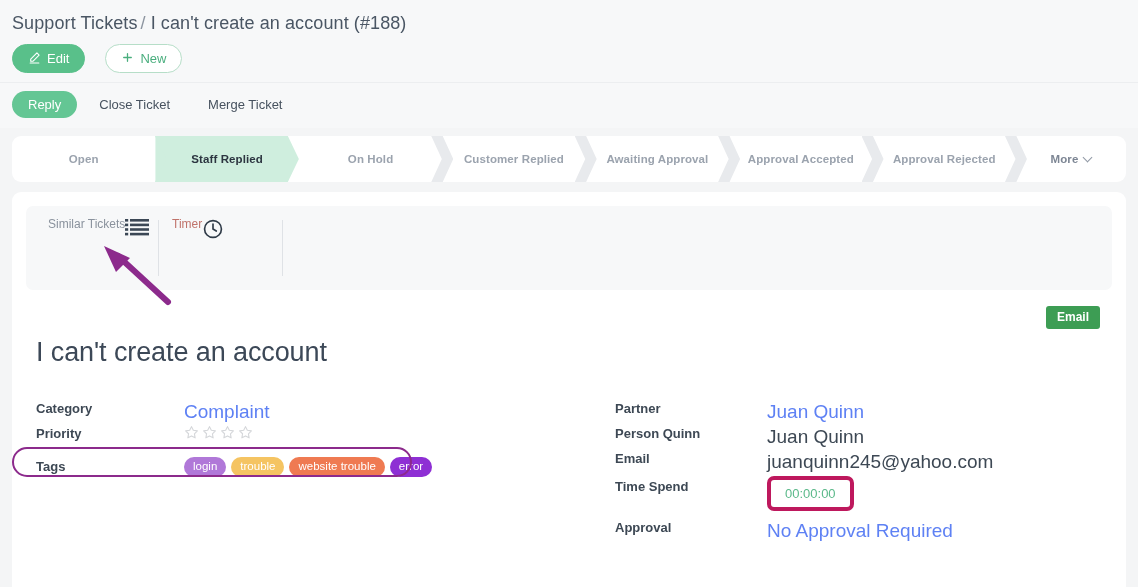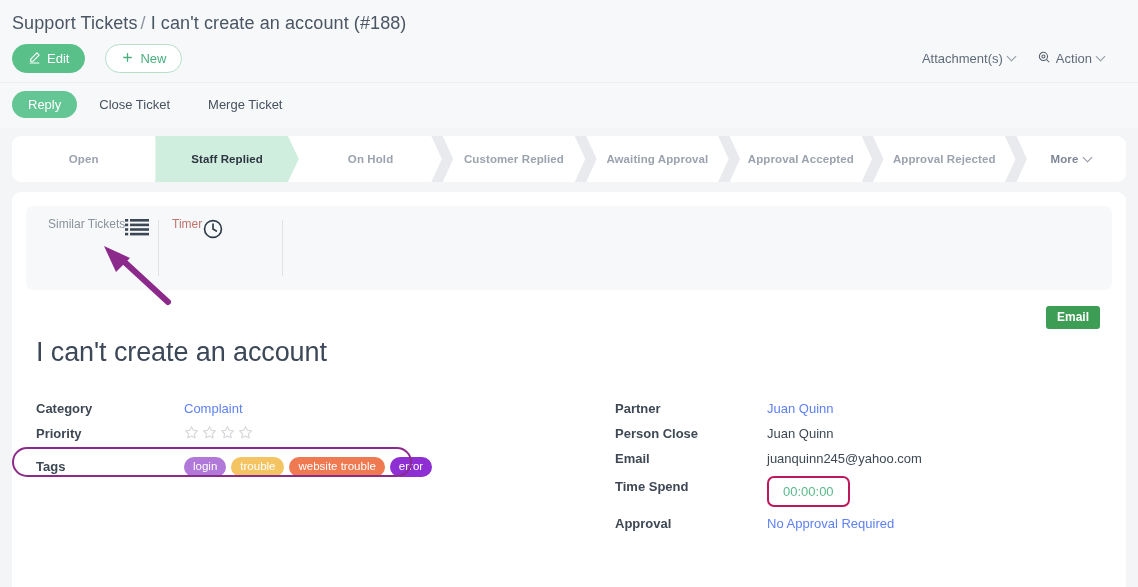--- a/index.html
+++ b/index.html
@@ -272,41 +272,41 @@
   .field-label {
     width: 148px;
     flex: 0 0 148px;
     font-weight: bold;
     color: #3d4854;
     font-size: 13px;
     padding-top: 3px;
   }
   .col.right .field-label { width: 152px; flex: 0 0 152px; }
   .field-value {
-    font-size: 13px;
+    font-size: 19px;
     color: #3d4854;
     padding-top: 3px;
   }
   .field-value.link { color: #5e81f4; cursor: pointer; }
 
   .stars { display: flex; gap: 3px; padding-top: 2px; color: #d5d7da; }
 
   .tags { display: flex; gap: 5px; padding-top: 1px; }
   .tag {
     color: #ffffff;
     font-size: 11.5px;
     border-radius: 10px;
     padding: 2px 9px 3px 9px;
     line-height: 1.3;
     white-space: nowrap;
     cursor: pointer;
   }
 
   .timer-box {
-    border: 2px solid #be185d;
+    border: 4px solid #be185d;
     border-radius: 7px;
     color: #5bb98a;
     font-size: 13px;
     padding: 6px 14px;
     display: inline-block;
     cursor: pointer;
   }
 
   
   .annot-arrow {
@@ -345,37 +345,20 @@
 
     <div class="btn btn-outline">
       <span>
         <svg width="13" height="13" viewBox="0 0 24 24" fill="none" stroke="#4aae7e" stroke-width="2.4" stroke-linecap="round">
           <path d="M12 5v14M5 12h14"></path>
         </svg>
       </span>
       <span>New</span>
     </div>
 
-    <div class="header-right">
-      <div class="hdr-menu">
-        <span>Attachment(s)</span>
-        <span class="caret"></span>
-      </div>
-      <div class="hdr-menu">
-        <span>
-          <svg width="14" height="14" viewBox="0 0 24 24" fill="none" stroke="#53606e" stroke-width="1.8">
-            <circle cx="11" cy="11" r="7"></circle>
-              <circle cx="11" cy="11" r="2.6"></circle>
-              <path d="M16 16l5 5"></path>
-          </svg>
-        </span>
-        <span>Action</span>
-        <span class="caret"></span>
-      </div>
-    </div>
   </div>
 </div>
 
 <div class="action-bar">
   <div class="pill active">
     <span>Reply</span>
   </div>
   <div class="pill">
     <span>Close Ticket</span>
   </div>
@@ -500,21 +483,21 @@
 
     <div class="col right">
 
 
       <div class="field">
         <div class="field-label">Partner</div>
         <div class="field-value link">Juan Quinn</div>
       </div>
 
       <div class="field">
-        <div class="field-label">Person Close</div>
+        <div class="field-label">Person Quinn</div>
         <div class="field-value">Juan Quinn</div>
       </div>
 
       <div class="field">
         <div class="field-label">Email</div>
         <div class="field-value">juanquinn245@yahoo.com</div>
       </div>
 
       <div class="field" style="margin-top:3px;">
         <div class="field-label">Time Spend</div>

